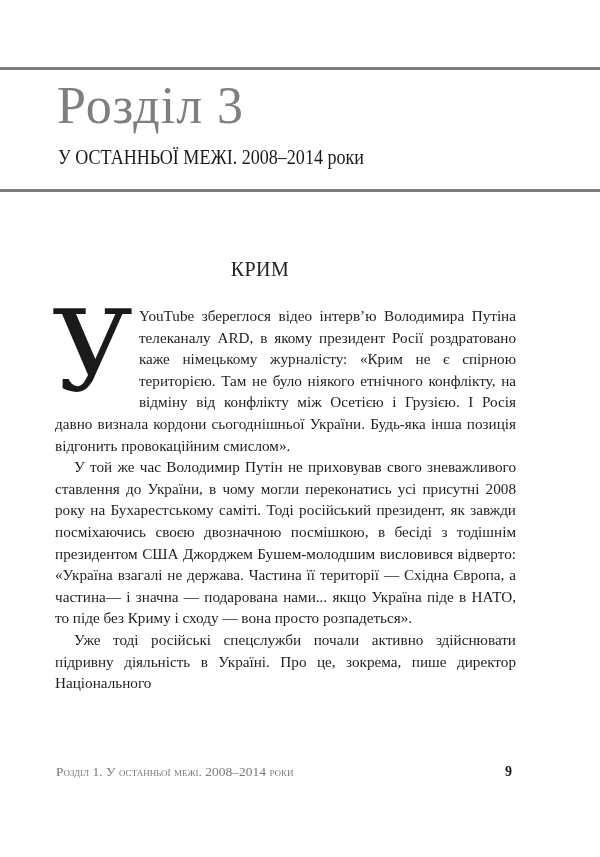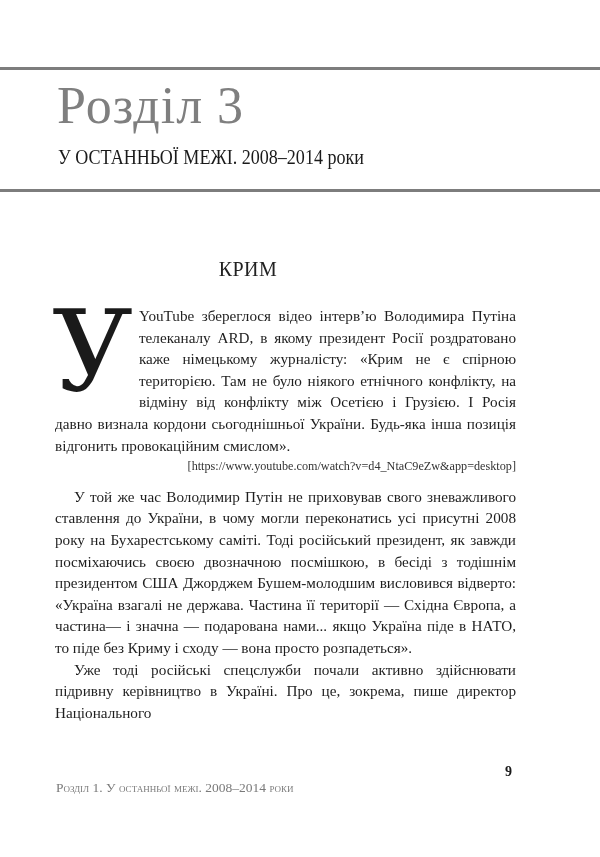--- a/index.html
+++ b/index.html
@@ -43,21 +43,21 @@
     line-height: 26px;
     color: #1a1a1a;
     white-space: nowrap;
     transform: scaleX(0.86);
     transform-origin: left center;
   }
   .chapter-title .upper { font-weight: normal; }
 
   .section-heading {
     position: absolute;
-    left: 0;
+    left: 12px;
     width: 496px;
     top: 257px;
     text-align: center;
     font-size: 20px;
     line-height: 24px;
     color: #222;
     letter-spacing: 0.5px;
   }
 
   .body-text {
@@ -92,21 +92,21 @@
     text-align: right;
     font-size: 12.2px;
     line-height: 21.6px;
     color: #333;
     margin-bottom: 8px;
   }
 
   .footer-title {
     position: absolute;
     left: 56px;
-    top: 780px;
+    top: 764px;
     font-size: 13.5px;
     line-height: 16px;
     color: #7a7a7a;
     font-variant: small-caps;
     white-space: nowrap;
   }
   .page-number {
     position: absolute;
     left: 505px;
     top: 764px;
@@ -130,19 +130,18 @@
 
 <div class="rule bottom"></div>
 
 <div class="section-heading">КРИМ</div>
 
 <div class="body-text">
   <p class="first">
     <span class="dropcap">У</span>
     <span>YouTube збереглося відео інтерв’ю Володимира Путіна телеканалу ARD, в якому президент Росії роздратовано каже німецькому журналісту: «Крим не є спірною територією. Там не було ніякого етнічного конфлікту, на відміну від конфлікту між Осетією і Грузією. І Росія давно визнала кордони сьогоднішньої України. Будь-яка інша позиція відгонить провокаційним смислом».</span>
   </p>
-  <span class="source">[https://www.youtube.com/watch?v=d4_NtaC9eZw&amp;app=desktop]</span>
   <p>У той же час Володимир Путін не приховував свого зневажливого ставлення до України, в чому могли переконатись усі присутні 2008 року на Бухарестському саміті. Тоді російський президент, як завжди посміхаючись своєю двозначною посмішкою, в бесіді з тодішнім президентом США Джорджем Бушем-молодшим висловився відверто: «Україна взагалі не держава. Частина її території — Східна Європа, а частина— і значна — подарована нами... якщо Україна піде в НАТО, то піде без Криму і сходу — вона просто розпадеться».</p>
-  <p>Уже тоді російські спецслужби почали активно здійснювати підривну керівництво в Україні. Про це, зокрема, пише директор Національного</p>
+  <p>Уже тоді російські спецслужби почали активно здійснювати підривну діяльність в Україні. Про це, зокрема, пише директор Національного</p>
 </div>
 
 <div class="footer-title">Розділ 1. У останньої межі. 2008–2014 роки</div>
 <div class="page-number">9</div>
 
 </body></html>

